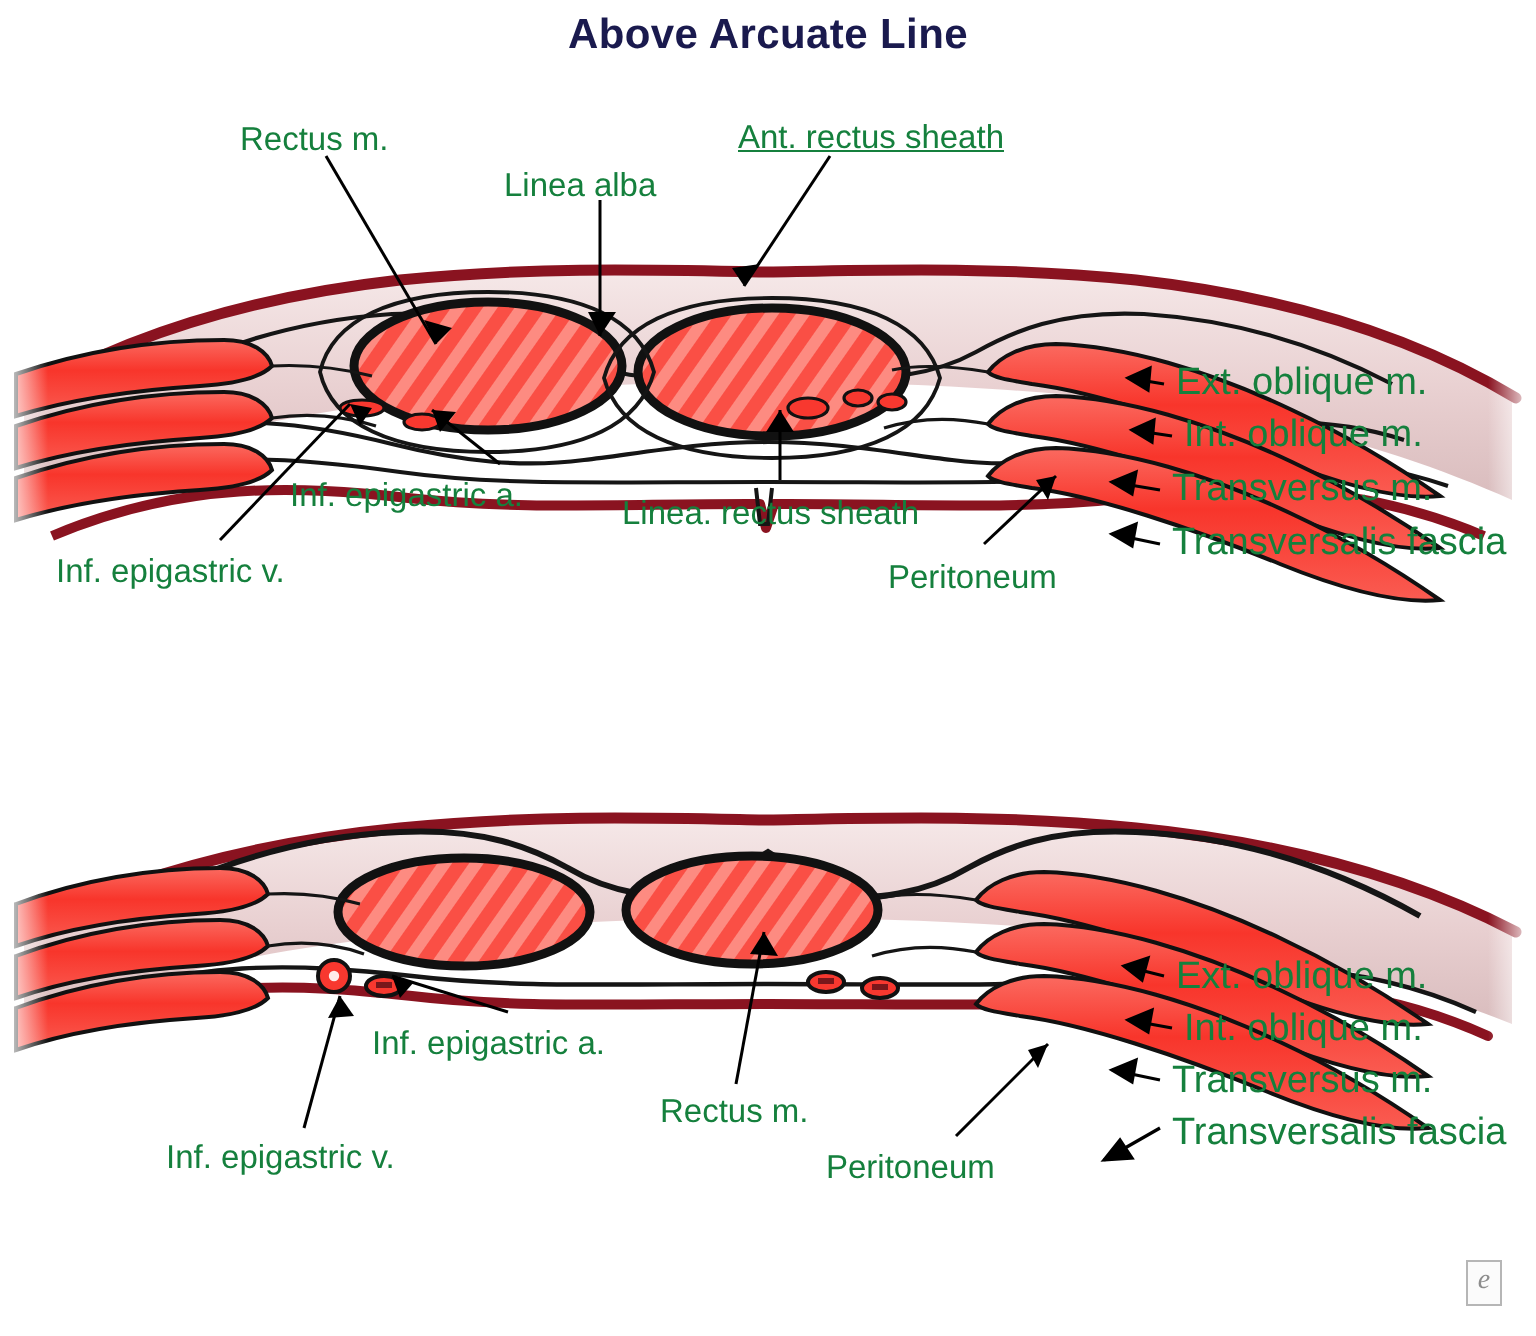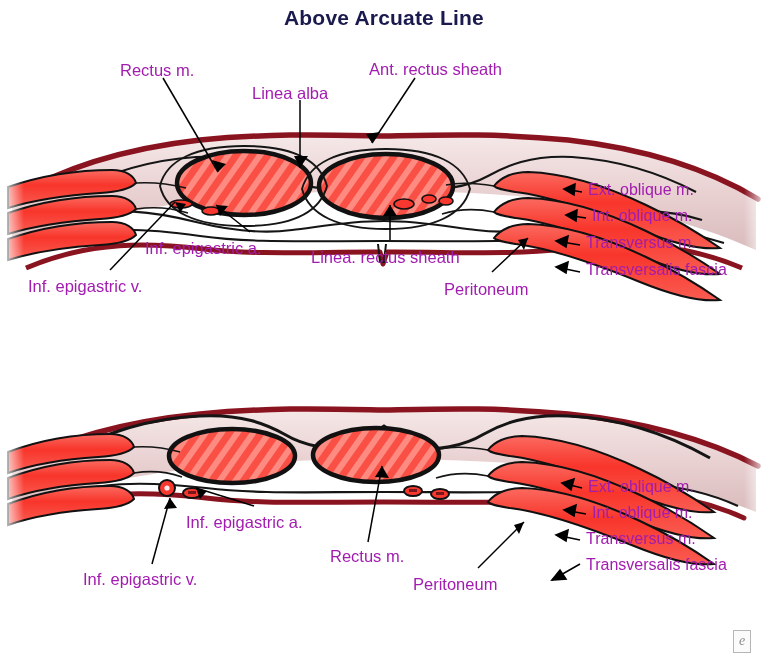--- a/index.html
+++ b/index.html
@@ -49,26 +49,26 @@
     top: 0;
     width: 768px;
     height: 340px;
     display: block;
   }
   #panel-below .diagram-svg { height: 300px; }
 
   .label {
     position: absolute;
     font-size: 16.5px;
-    color: #a21caf;
+    color: #15803d;
     white-space: nowrap;
     font-family: "Liberation Sans", sans-serif;
     line-height: 1;
   }
-  .label.right-side { font-size: 16px; }
+  .label.right-side { font-size: 19px; }
 
   .watermark {
     position: absolute;
     left: 733px;
     top: 630px;
     width: 16px;
     height: 21px;
     border: 1px solid #b6b6b6;
     background: #fbfbfb;
     color: #8d8d8d;
@@ -231,21 +231,21 @@
         <polygon points="566,215 577,210 576,221"></polygon>
         <line x1="580" y1="245" x2="556" y2="241"></line>
         <polygon points="556,241 568,236 566,247"></polygon>
         <line x1="580" y1="272" x2="556" y2="267"></line>
         <polygon points="556,267 568,262 566,273"></polygon>
       </g>
     </svg>
 
     <div class="label" style="left:120px; top:62px;">Rectus m.</div>
     <div class="label" style="left:252px; top:85px;text-align:right;">Linea alba</div>
-    <div class="label" style="left:369px; top:61px;">Ant. rectus sheath</div>
+    <div class="label" style="left:369px; top:61px;text-decoration:underline;">Ant. rectus sheath</div>
     <div class="label" style="left:145px; top:240px;">Inf. epigastric a.</div>
     <div class="label" style="left:311px; top:249px;">Linea. rectus sheath</div>
     <div class="label" style="left:444px; top:281px;">Peritoneum</div>
     <div class="label" style="left:28px;  top:278px;">Inf. epigastric v.</div>
     <div class="label right-side" style="left:588px; top:182px;">Ext. oblique m.</div>
     <div class="label right-side" style="left:592px; top:208px;">Int. oblique m.</div>
     <div class="label right-side" style="left:586px; top:235px;">Transversus m.</div>
     <div class="label right-side" style="left:586px; top:262px;">Transversalis fascia</div>
   </div>
 

